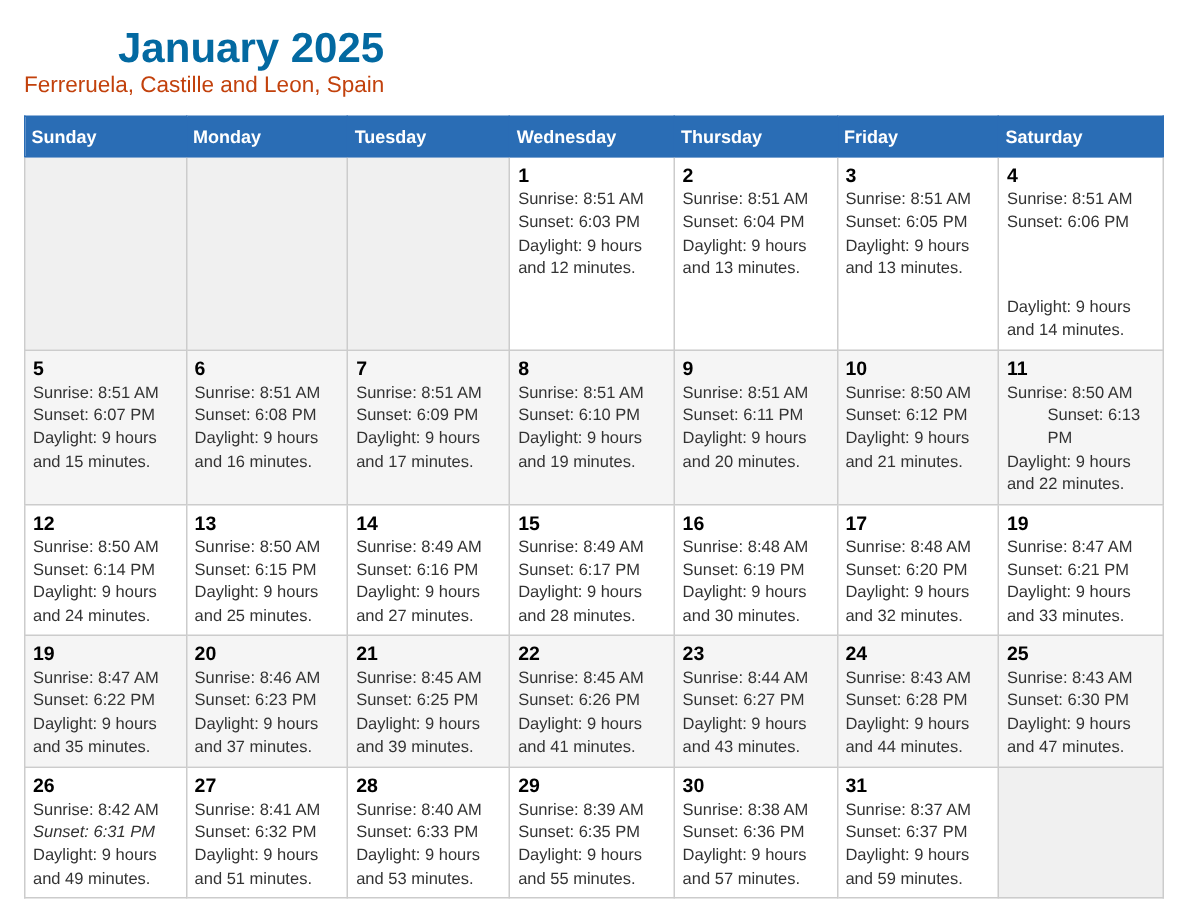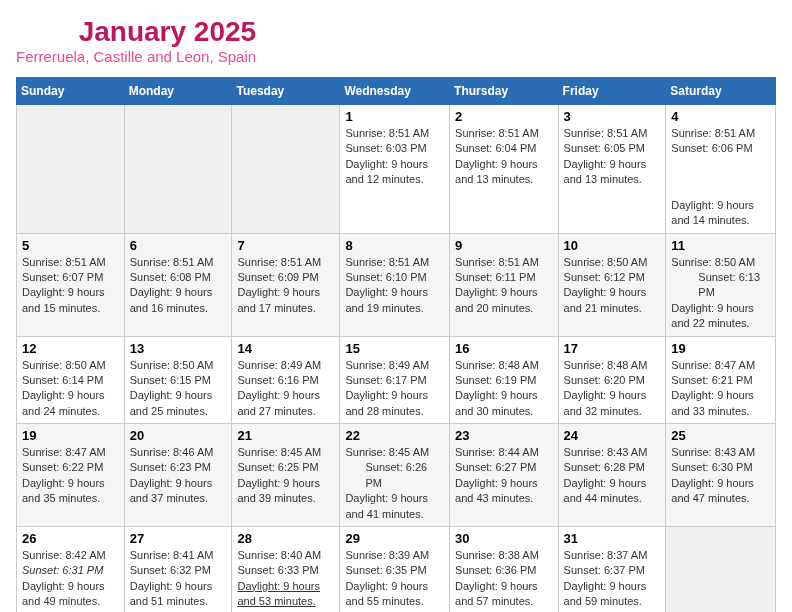--- a/index.html
+++ b/index.html
@@ -28,26 +28,26 @@
     .logo-text-blue {
       font-size: 18px;
       font-weight: bold;
       color: #1a6aab;
     }
     .title-area {
       text-align: right;
     }
     .title-area h1 {
       font-size: 28px;
-      color: #be185d;
+      color: #0369a1;
       font-weight: bold;
     }
     .title-area h2 {
       font-size: 15px;
-      color: #ec4899;
+      color: #c2410c;
       font-weight: normal;
     }
     table {
       width: 100%;
       border-collapse: collapse;
       font-size: 11px;
     }
     thead tr th {
       background-color: #2a6db5;
       color: #fff;
@@ -282,21 +282,21 @@
           <div class="day-info">
             <span style="display: block;">Sunrise: 8:45 AM</span>
             <span style="display: block;">Sunset: 6:25 PM</span>
             <span style="display: block;">Daylight: 9 hours and 39 minutes.</span>
           </div>
         </td>
         <td>
           <span class="day-num">22</span>
           <div class="day-info">
             <span style="display: block;">Sunrise: 8:45 AM</span>
-            <span style="display: block; margin-left: 20px;">Sunset: 6:26 PM</span>
+            <span style="display: block;">Sunset: 6:26 PM</span>
             <span style="display: block;">Daylight: 9 hours and 41 minutes.</span>
           </div>
         </td>
         <td>
           <span class="day-num">23</span>
           <div class="day-info">
             <span style="display: block;">Sunrise: 8:44 AM</span>
             <span style="display: block;">Sunset: 6:27 PM</span>
             <span style="display: block;">Daylight: 9 hours and 43 minutes.</span>
           </div>
@@ -333,21 +333,21 @@
             <span style="display: block;">Sunrise: 8:41 AM</span>
             <span style="display: block;">Sunset: 6:32 PM</span>
             <span style="display: block;">Daylight: 9 hours and 51 minutes.</span>
           </div>
         </td>
         <td>
           <span class="day-num">28</span>
           <div class="day-info">
             <span style="display: block;">Sunrise: 8:40 AM</span>
             <span style="display: block;">Sunset: 6:33 PM</span>
-            <span style="display: block; text-decoration: underline;">Daylight: 9 hours and 53 minutes.</span>
+            <span style="display: block;">Daylight: 9 hours and 53 minutes.</span>
           </div>
         </td>
         <td>
           <span class="day-num">29</span>
           <div class="day-info">
             <span style="display: block;">Sunrise: 8:39 AM</span>
             <span style="display: block;">Sunset: 6:35 PM</span>
             <span style="display: block;">Daylight: 9 hours and 55 minutes.</span>
           </div>
         </td>

